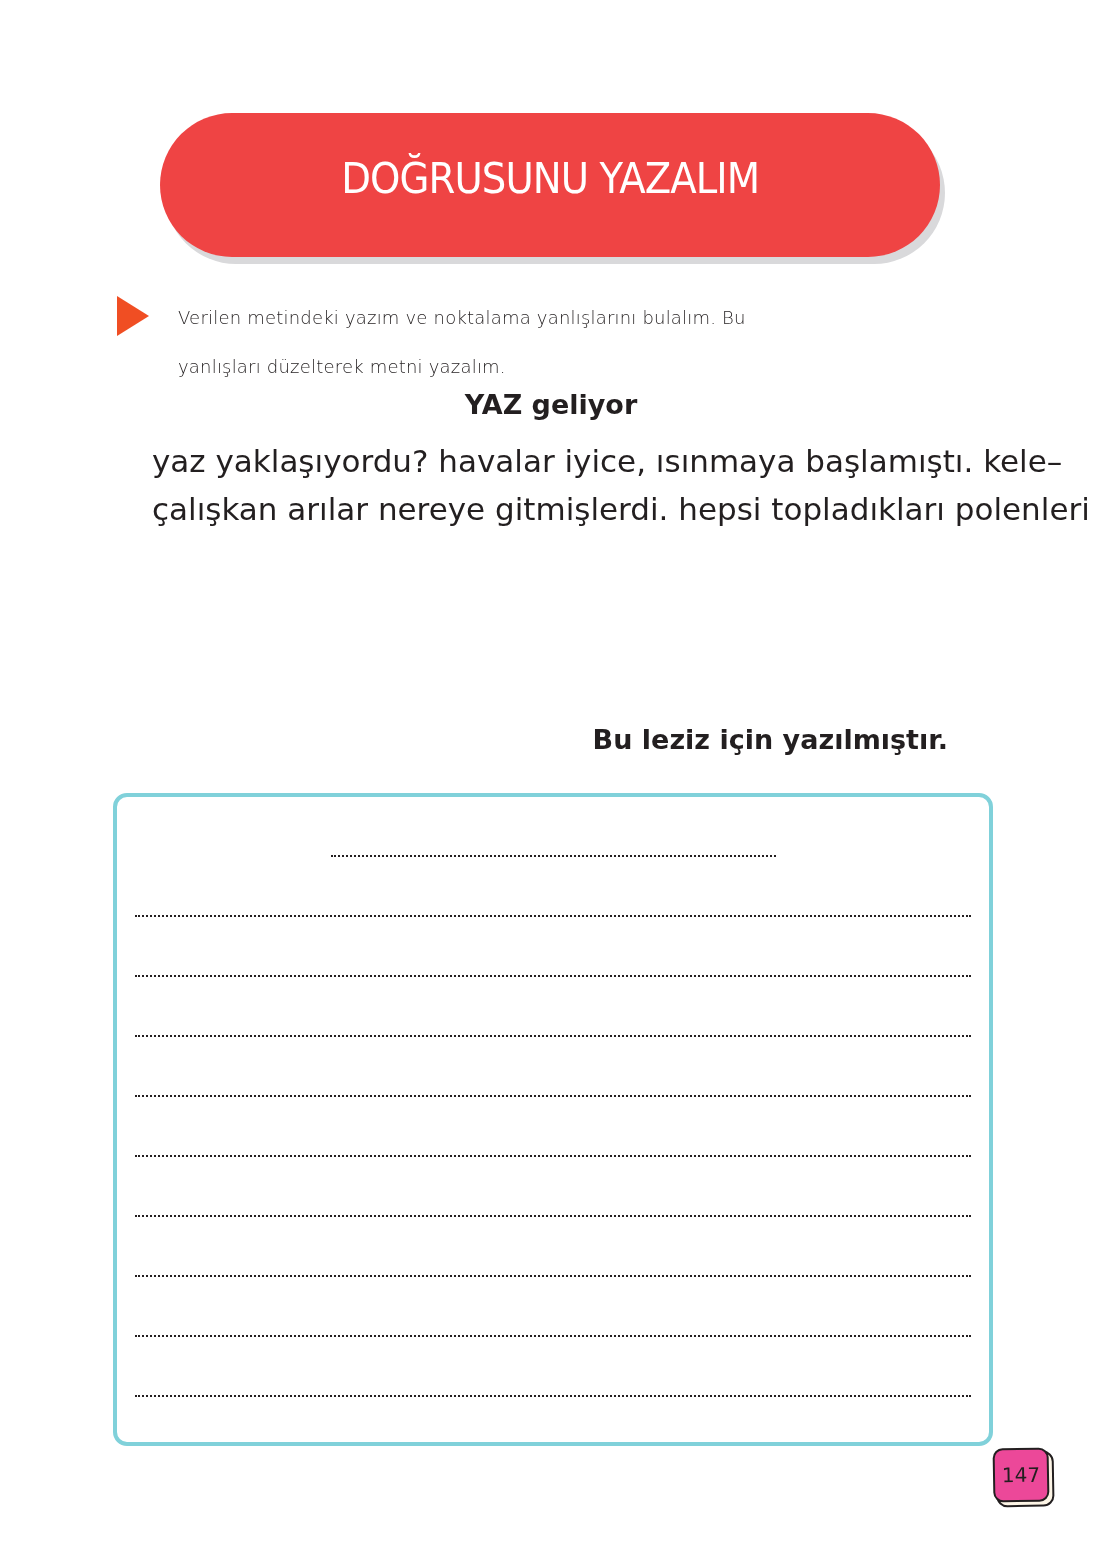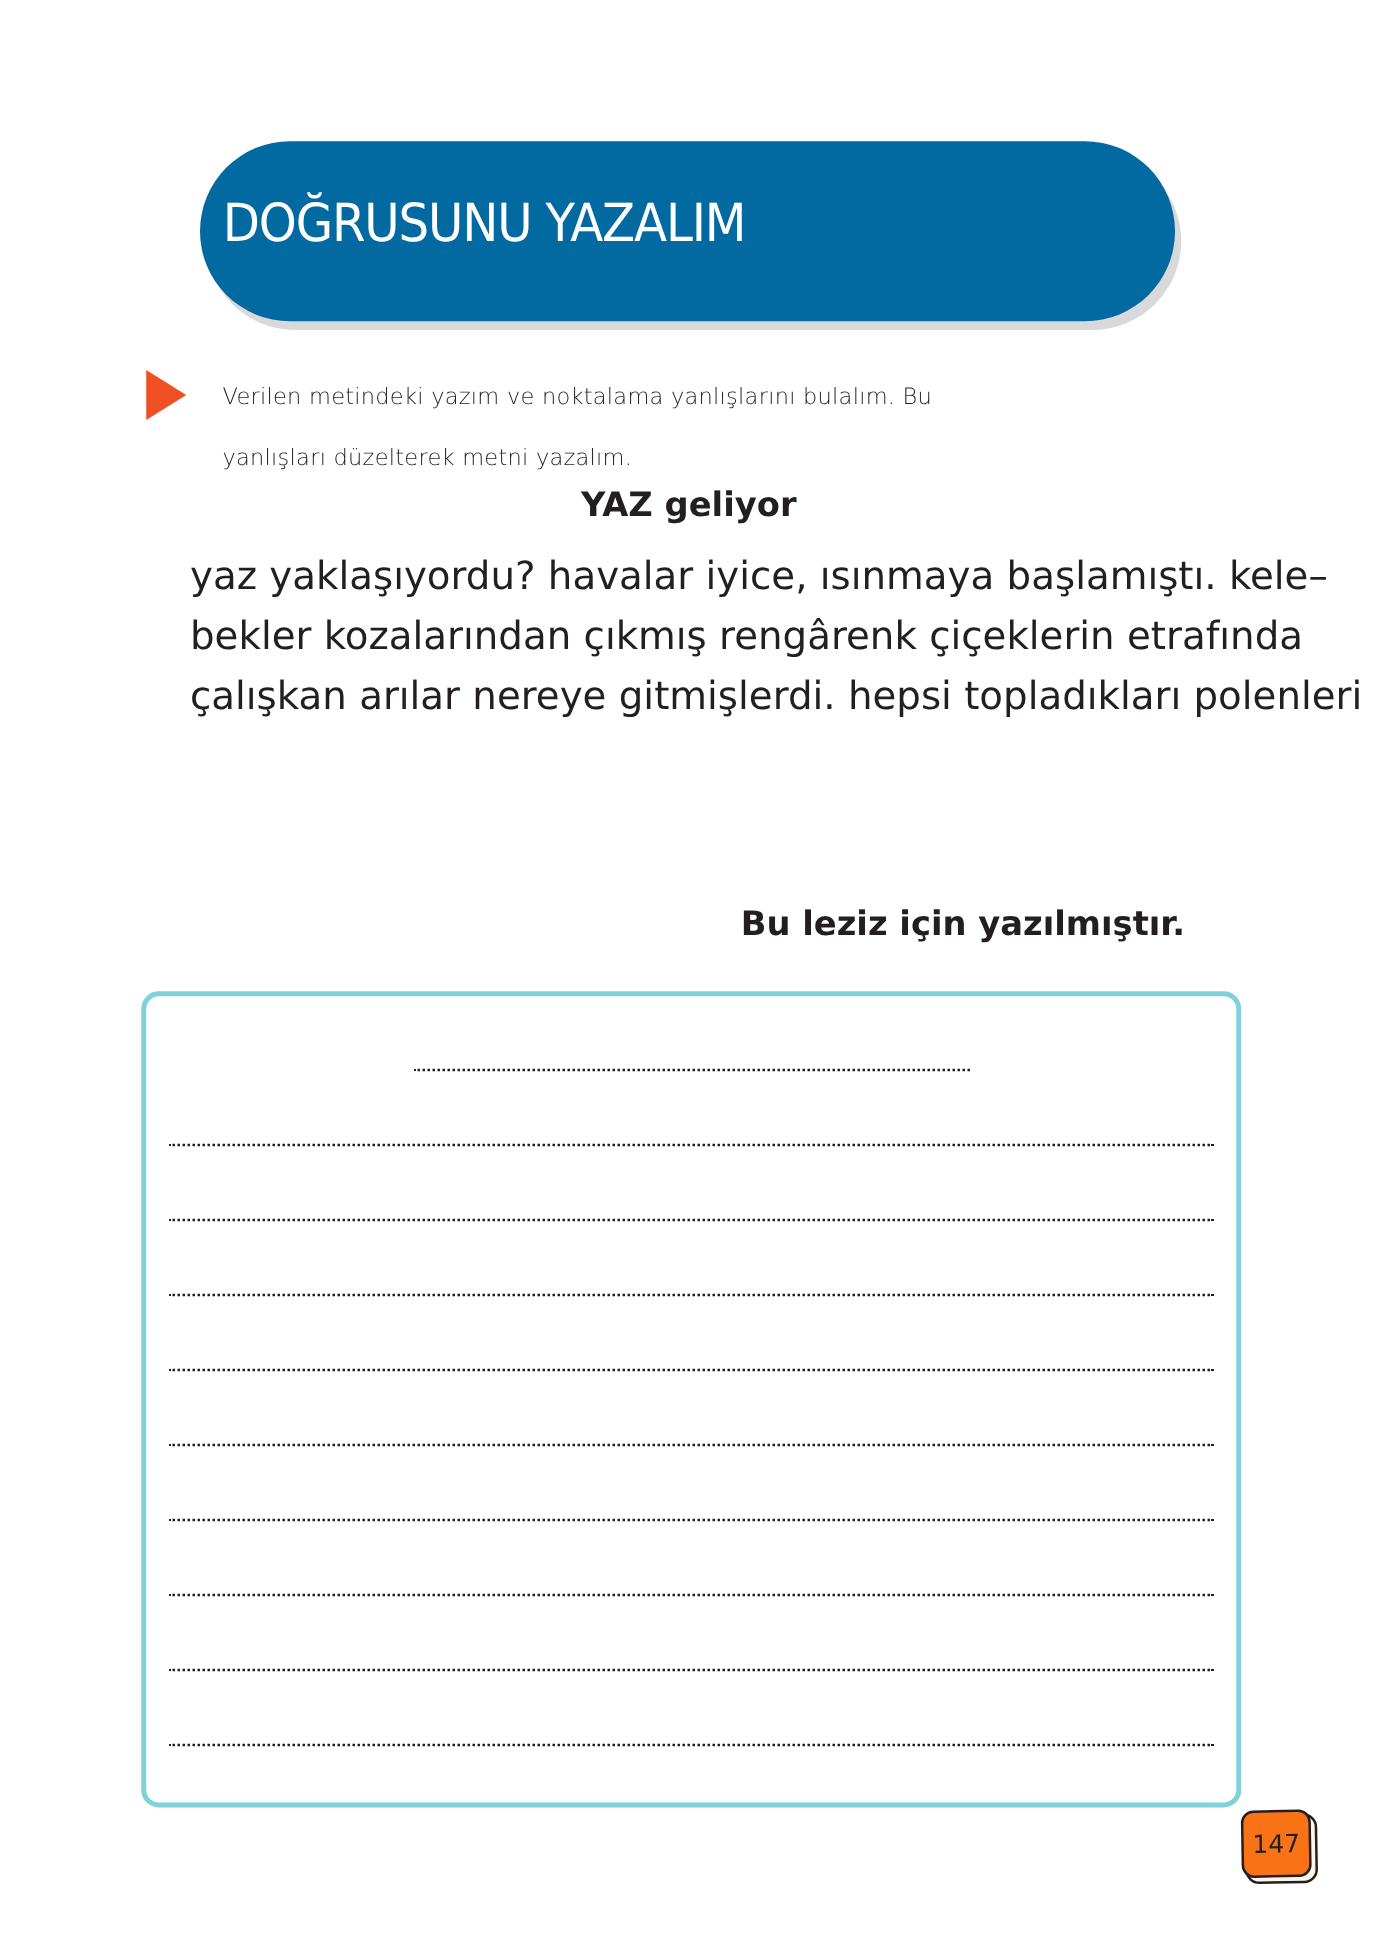--- a/index.html
+++ b/index.html
@@ -2,22 +2,22 @@
 <html><head>
   <meta charset="utf-8">
   <style>
     html, body { margin: 0; padding: 0; background: #ffffff; }
     body { width: 1106px; height: 1560px; position: relative; overflow: hidden;
            font-family: "DejaVu Sans", sans-serif; color: #231f20; }
 
     .banner-shadow { position: absolute; left: 165px; top: 122px; width: 780px; height: 142px;
                      border-radius: 72px; background: #d9d9db; }
     .banner { position: absolute; left: 160px; top: 113px; width: 780px; height: 144px;
-              border-radius: 72px; background: #0369a1;
-              display: flex; align-items: center; justify-content: flex-start; }
+              border-radius: 72px; background: #ef4444;
+              display: flex; align-items: center; justify-content: center; }
     .banner-title { color: #ffffff; font-family: "DejaVu Sans", sans-serif; font-weight: normal;
                     font-size: 42px; letter-spacing: -1px; transform: scaleX(0.92); margin-top: -14px; }
 
     .arrow { position: absolute; left: 117px; top: 296px; width: 0; height: 0;
              border-top: 20px solid transparent; border-bottom: 20px solid transparent;
              border-left: 32px solid #f04e23; }
 
     .instruction { position: absolute; left: 178px; top: 293px; width: 820px;
                    font-size: 18px; line-height: 49px; font-weight: 300; letter-spacing: 0.2px; }
     .instruction span { display: block; white-space: nowrap; }
@@ -32,21 +32,21 @@
 
     .source { position: absolute; right: 158px; top: 724px; font-size: 27px; font-weight: bold; }
 
     .answer-box { position: absolute; left: 113px; top: 793px; width: 872px; height: 645px;
                   border: 4px solid #80d1da; border-radius: 14px; background: #ffffff; }
     .dots { position: absolute; height: 0; border-top: 2px dotted #231f20; }
     .dots.title-line { left: 214px; width: 445px; top: 58px; }
     .dots.row { left: 18px; width: 836px; }
 
     .page-num { position: absolute; left: 993px; top: 1448px; width: 52px; height: 50px;
-                background: #f97316; border: 2px solid #231f20; border-radius: 10px;
+                background: #ec4899; border: 2px solid #231f20; border-radius: 10px;
                 box-shadow: 4px 4px 0 -1px #fdf5e6, 4px 4px 0 1px #231f20;
                 display: flex; align-items: center; justify-content: center;
                 font-size: 20px; transform: rotate(-1deg); }
   </style>
 </head>
 <body>
 
 <div class="banner-shadow"></div>
 <div class="banner">
   <span class="banner-title">DOĞRUSUNU YAZALIM</span>
@@ -58,21 +58,20 @@
   <span>Verilen metindeki yazım ve noktalama yanlışlarını bulalım. Bu</span>
   <span>yanlışları düzelterek metni yazalım.</span>
 </div>
 
 <div class="story-title">
   <span>YAZ geliyor</span>
 </div>
 
 <div class="story">
   <span class="line">yaz yaklaşıyordu? havalar iyice, ısınmaya başlamıştı. kele–</span>
-  <span class="line">bekler kozalarından çıkmış rengârenk çiçeklerin etrafında</span>
   <span class="line">çalışkan arılar nereye gitmişlerdi. hepsi topladıkları polenleri</span>
 </div>
 
 <div class="source">Bu leziz için yazılmıştır.</div>
 
 <div class="answer-box">
   <div class="dots title-line"></div>
   <div class="dots row" style="top:118px"></div>
   <div class="dots row" style="top:178px"></div>
   <div class="dots row" style="top:238px"></div>

